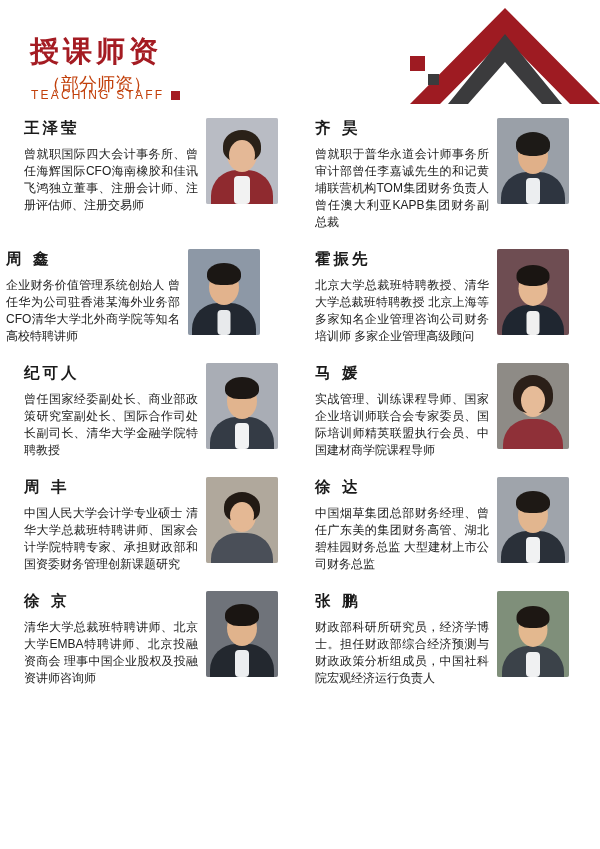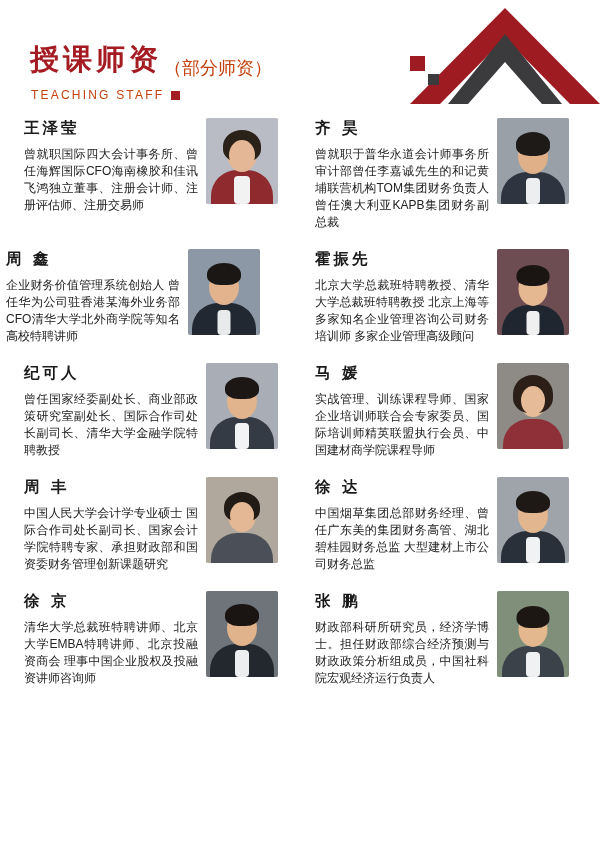--- a/index.html
+++ b/index.html
@@ -24,23 +24,24 @@
     position: absolute;
     right: 0;
     top: 0;
     width: 190px;
     height: 110px;
     overflow: hidden;
   }
   .title-row {
     position: absolute;
     left: 30px;
-    top: 40px;
+    top: 32px;
     display: flex;
-    align-items: flex-end;
+    align-items: center;
+    flex-direction: column;
   }
   .title-main {
     font-size: 29px;
     font-weight: bold;
     color: #a41b22;
     letter-spacing: 4px;
     font-family: "DejaVu Sans", sans-serif;
   }
   .title-sub {
     font-size: 18px;
@@ -251,21 +252,21 @@
       <div class="ph-body" style="bottom:0;width:60px;height:30px;background:#8f3038"></div>
       <div class="ph-head" style="top:20px;width:28px;height:34px;background:#e6bb98"></div>
       <div class="ph-hair" style="top:12px;width:40px;height:38px;background:#2b1f18"></div>
       <div class="ph-head" style="top:23px;width:24px;height:29px;background:#e6bb98"></div>
     </div>
   </div>
 
   <div class="staff-cell left">
     <div class="staff-text">
       <div class="staff-name">周 丰</div>
-      <div class="staff-bio">中国人民大学会计学专业硕士 国际合作司处长副司长、国家会计学院特聘专家、承担财政部和国资委财务管理创新课题研究</div>
+      <div class="staff-bio">中国人民大学会计学专业硕士 清华大学总裁班特聘讲师、国家会计学院特聘专家、承担财政部和国资委财务管理创新课题研究</div>
     </div>
     <div class="staff-photo">
       <div class="ph-bg" style="background:#b0a89c"></div>
       <div class="ph-body" style="bottom:0;width:62px;height:30px;background:#4a4f58"></div>
       <div class="ph-head" style="top:22px;width:28px;height:33px;background:#e4b894"></div>
       <div class="ph-hair" style="top:15px;width:36px;height:30px;background:#221a14"></div>
       <div class="ph-head" style="top:25px;width:24px;height:27px;background:#e4b894"></div>
     </div>
   </div>
 

